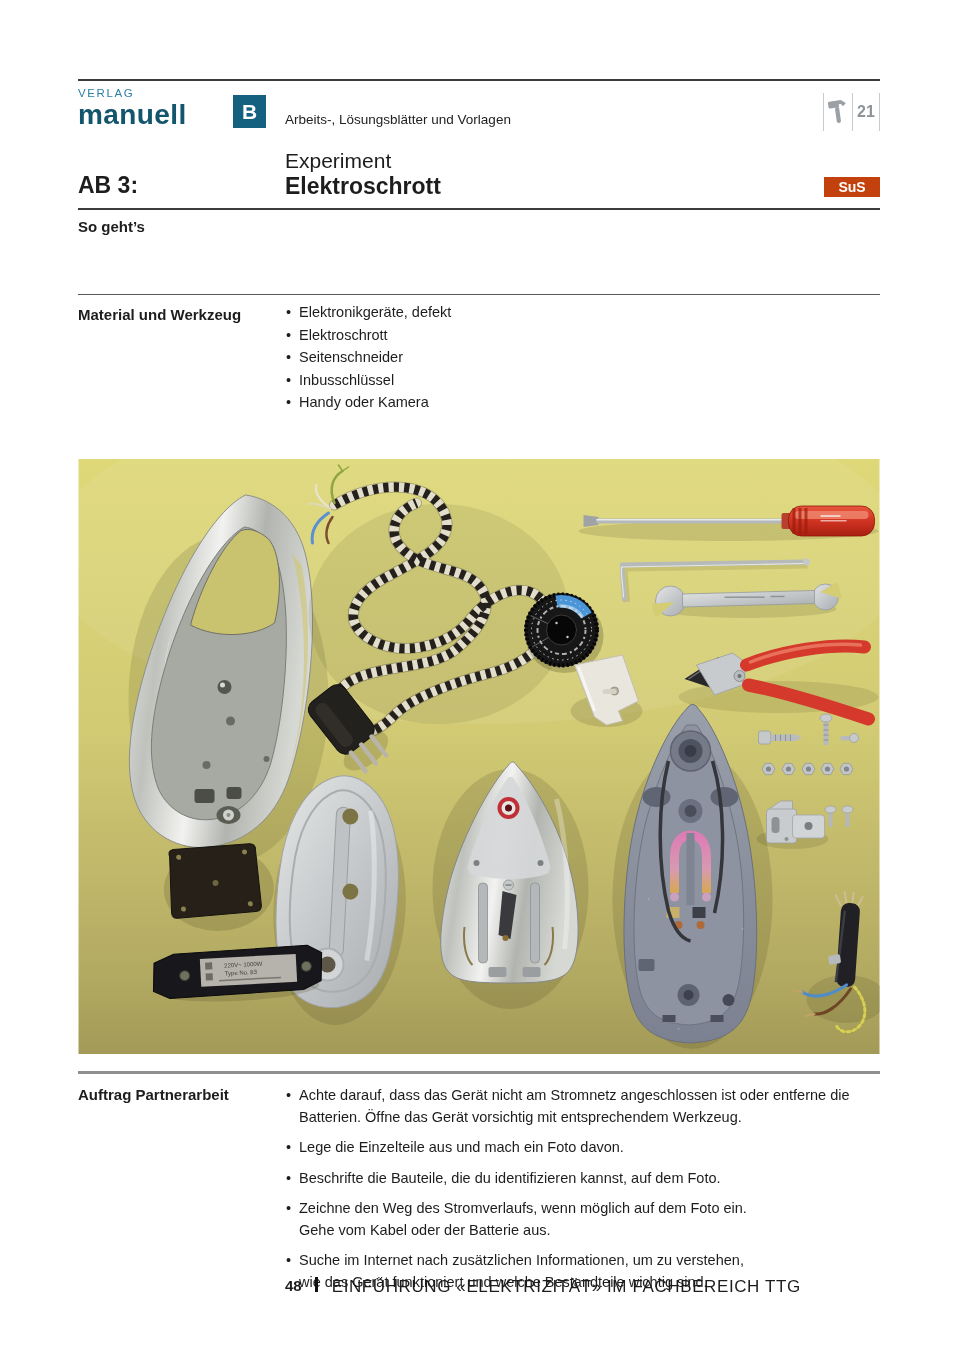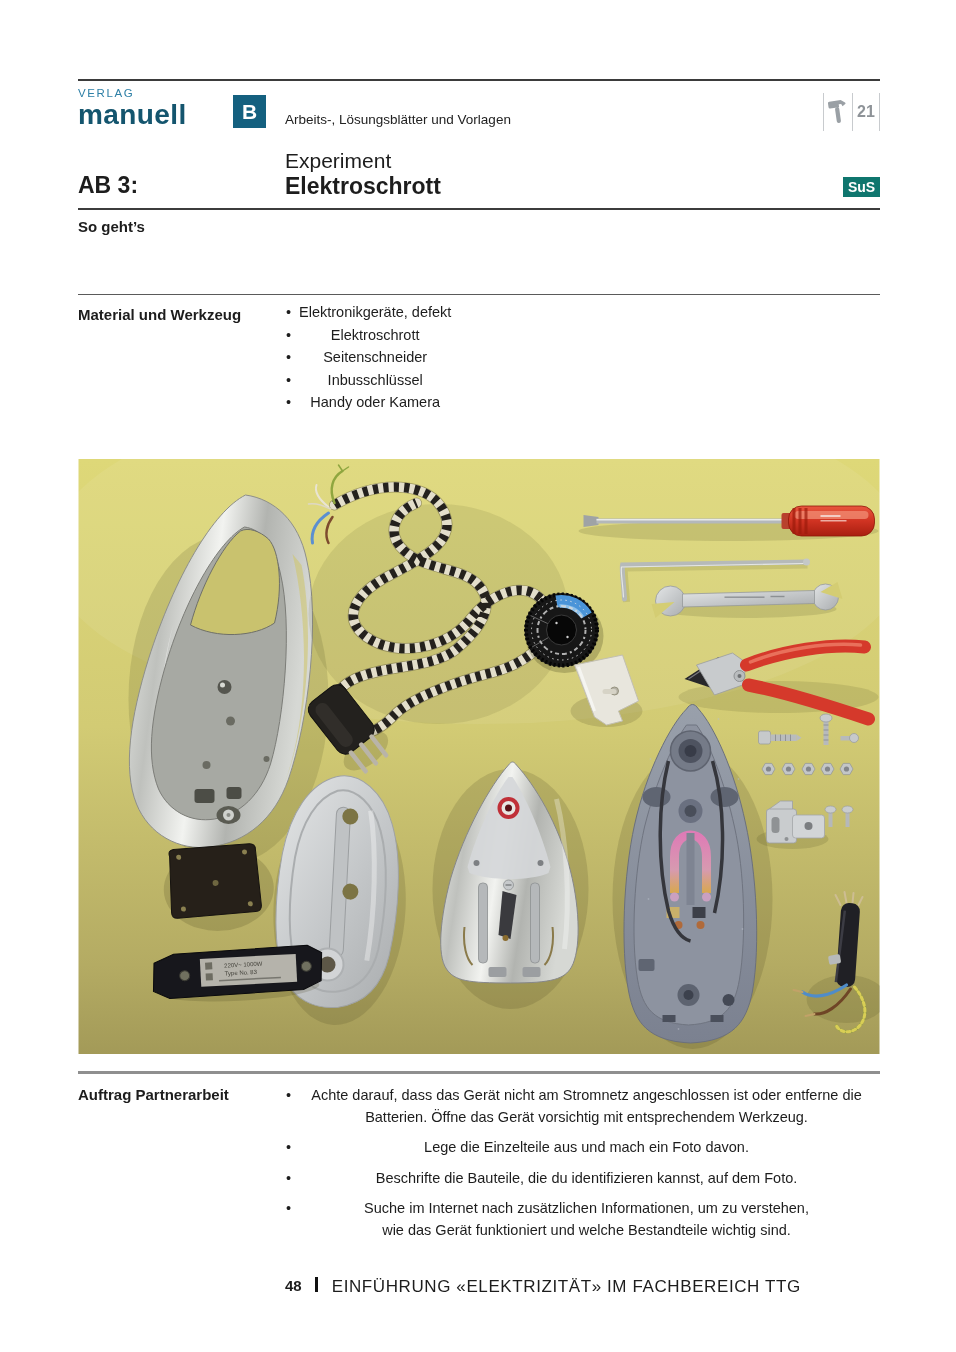--- a/index.html
+++ b/index.html
@@ -21,27 +21,27 @@
   .subtitle{left:285px;top:112px;font-size:13.5px;color:#222;}
   .header-meta{right:76px;top:92px;height:40px;display:flex;align-items:center;gap:2px;}
   .vsep{width:1px;height:38px;background:#c8cbce;display:inline-block;}
   .pageref{font-size:16px;font-weight:700;color:#8e9398;min-width:22px;text-align:center;}
   .hammer{display:flex;align-items:center;}
 
   
   .ab-label{left:78px;top:172px;font-size:23px;font-weight:700;}
   .kicker{left:285px;top:149px;font-size:21px;}
   .heading{left:285px;top:173px;font-size:23px;font-weight:700;}
-  .sus-badge{right:76px;top:177px;width:37px;height:20px;background:#0f766e;color:#fff;
+  .sus-badge{right:76px;top:177px;width:56px;height:20px;background:#c2410c;color:#fff;
              font-size:14px;font-weight:700;text-align:center;line-height:20px;}
 
   
   .sec-label{left:78px;font-size:15px;font-weight:700;}
   .sec-text{left:285px;width:600px;font-size:14.5px;line-height:21.5px;white-space:pre-line;}
-  ul.blist{margin:0;padding:0 0 0 14px;list-style:none;text-align:center;}
+  ul.blist{margin:0;padding:0 0 0 14px;list-style:none;}
   ul.blist li{position:relative;font-size:14.5px;white-space:pre-line;}
   ul.blist li::before{content:"\2022";position:absolute;left:-13px;top:0;}
   .mat-list{left:285px;top:305px;}
   .mat-list li{line-height:15px;margin-bottom:7.5px;}
   .auf-list{left:285px;top:1085px;width:575px;}
   .auf-list li{line-height:21.5px;margin-bottom:9px;}
 
   
   .photo{left:78px;top:459px;width:802px;height:595px;margin:0;}
   .photo svg{display:block;}
@@ -401,20 +401,22 @@
     </svg>
   </figure>
 
   <div class="rule rule-photo"></div>
 
   <div class="abs sec-label" style="top:1086px;">Auftrag Partnerarbeit</div>
   <ul class="abs blist auf-list">
     <li>Achte darauf, dass das Gerät nicht am Stromnetz angeschlossen ist oder entferne die Batterien. Öffne das Gerät vorsichtig mit entsprechendem Werkzeug.</li>
     <li>Lege die Einzelteile aus und mach ein Foto davon.</li>
     <li>Beschrifte die Bauteile, die du identifizieren kannst, auf dem Foto.</li>
+    <li>Zeichne den Weg des Stromverlaufs, wenn möglich auf dem Foto ein.
+Gehe vom Kabel oder der Batterie aus.</li>
     <li>Suche im Internet nach zusätzlichen Informationen, um zu verstehen,
 wie das Gerät funktioniert und welche Bestandteile wichtig sind.</li>
   </ul>
 
   <div class="abs footer">
     <span class="footer-num">48</span>
     <span class="footer-bar"></span>
     <span class="footer-text">EINFÜHRUNG «ELEKTRIZITÄT» IM FACHBEREICH TTG</span>
   </div>
 

